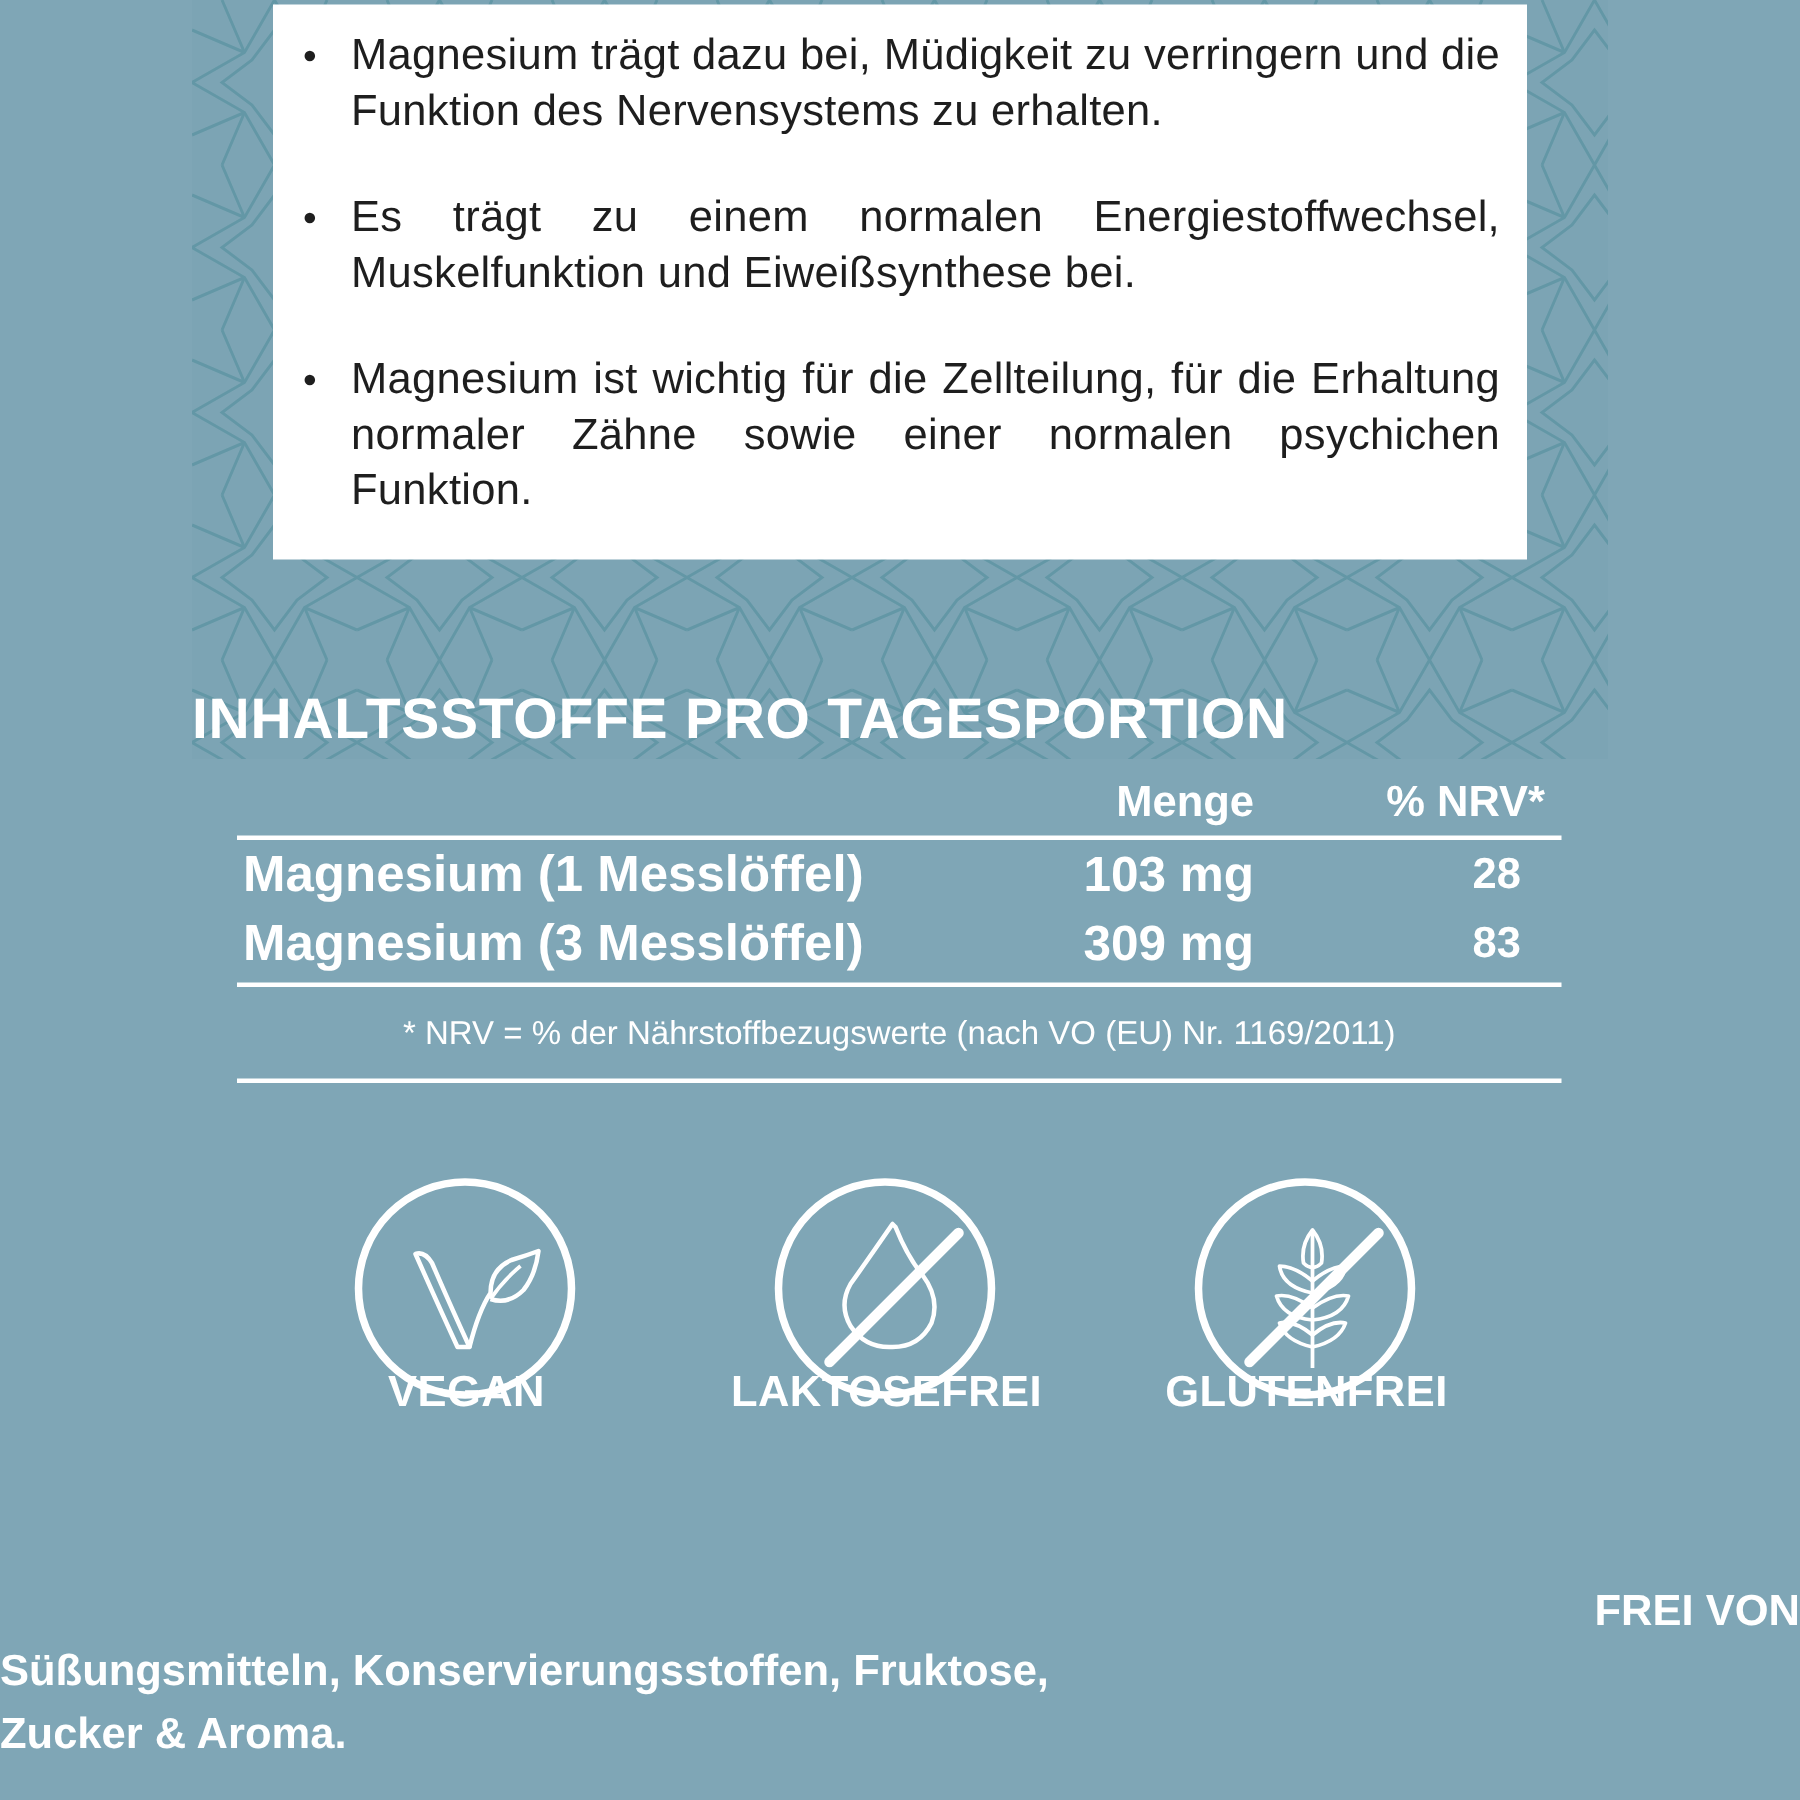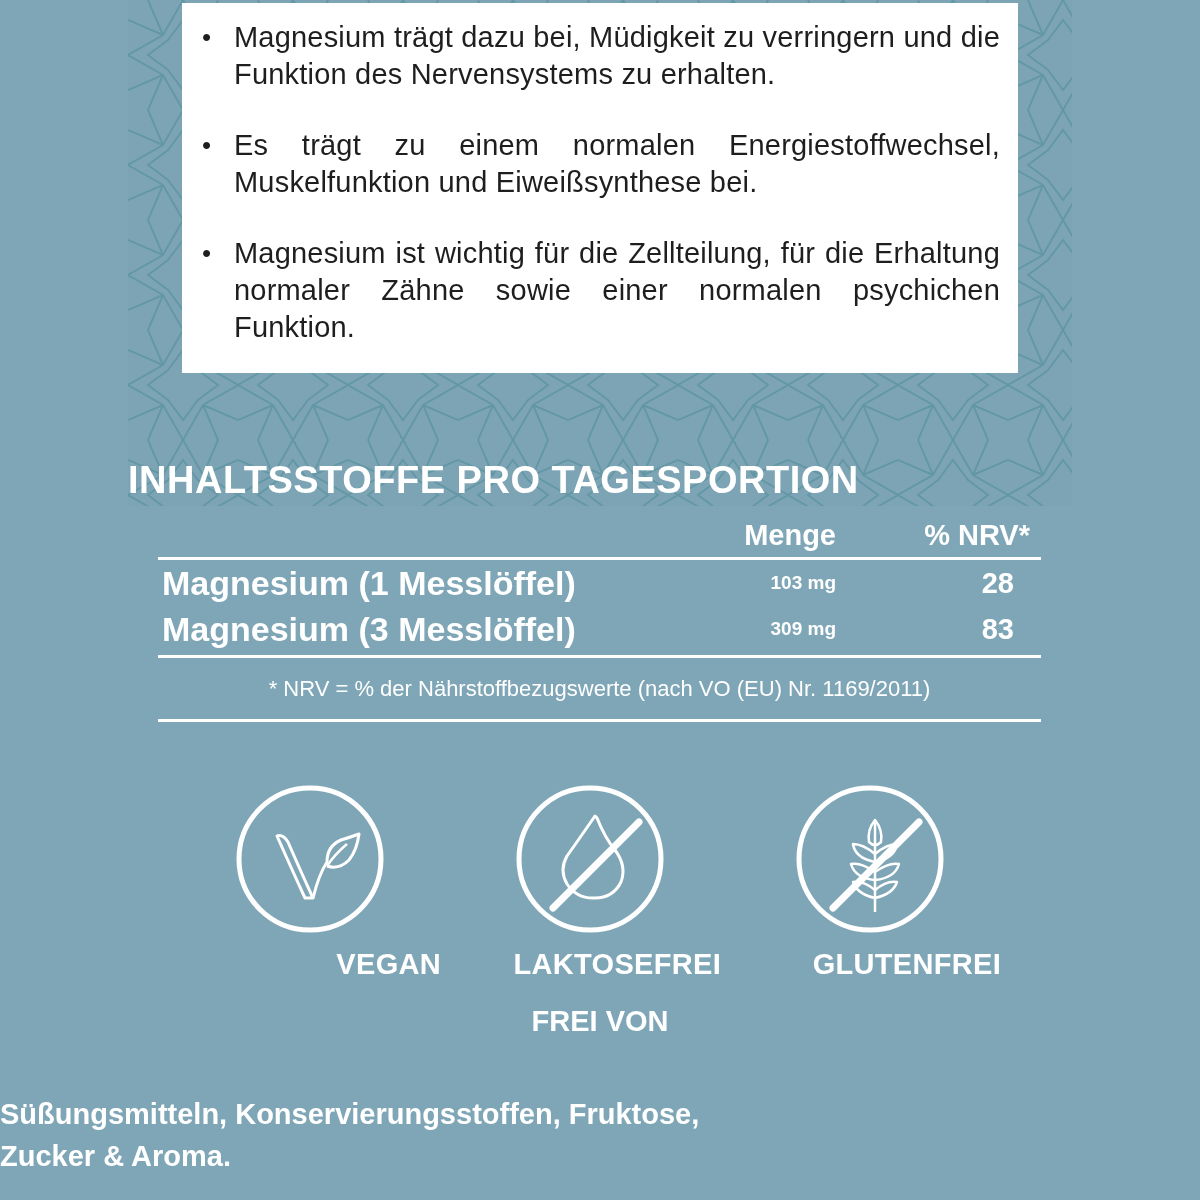--- a/index.html
+++ b/index.html
@@ -29,34 +29,34 @@
   .bullet.b2 .txt, .bullet.b3 .txt { text-align:justify; }
   .heading {
     position:absolute; left:128px; width:944px; top:456px; text-align:left;
     font-size:38px; font-weight:bold; letter-spacing:0.5px; line-height:48px;
   }
   .tbl-head {
     position:absolute; top:516px; height:38px; font-size:29px; font-weight:bold; line-height:38px;
   }
   .rule { position:absolute; left:158px; width:883px; height:3px; background:#ffffff; }
   .row-name { position:absolute; left:162px; font-size:34px; font-weight:bold; line-height:38px; }
-  .row-amt { position:absolute; right:364px; font-size:19px; font-weight:bold; line-height:38px; text-align:right; }
+  .row-amt { position:absolute; right:364px; font-size:33px; font-weight:bold; line-height:38px; text-align:right; }
   .row-nrv { position:absolute; right:186px; font-size:29px; font-weight:bold; line-height:38px; text-align:left; }
   .footnote {
     position:absolute; left:158px; width:883px; top:674px; text-align:center;
     font-size:22px; line-height:30px;
   }
   .badge { position:absolute; top:784px; width:150px; height:150px; }
   .badge svg { width:150px; height:150px; }
   .badge-label {
-    position:absolute; top:944px; font-size:29px; font-weight:bold; line-height:40px;
-    text-align:right; width:260px; letter-spacing:0.3px;
+    position:absolute; top:908px; font-size:29px; font-weight:bold; line-height:40px;
+    text-align:center; width:260px; letter-spacing:0.3px;
   }
   .frei-title {
-    position:absolute; top:1001px; left:0; width:1200px; text-align:center;
+    position:absolute; top:1054px; left:0; width:1200px; text-align:right;
     font-size:29px; font-weight:bold; line-height:40px;
   }
   .frei-text {
     position:absolute; top:1094px; left:0; width:1200px; text-align:left;
     font-size:29px; font-weight:bold; line-height:40px;
   }
 </style>
 </head>
 <body>
 

